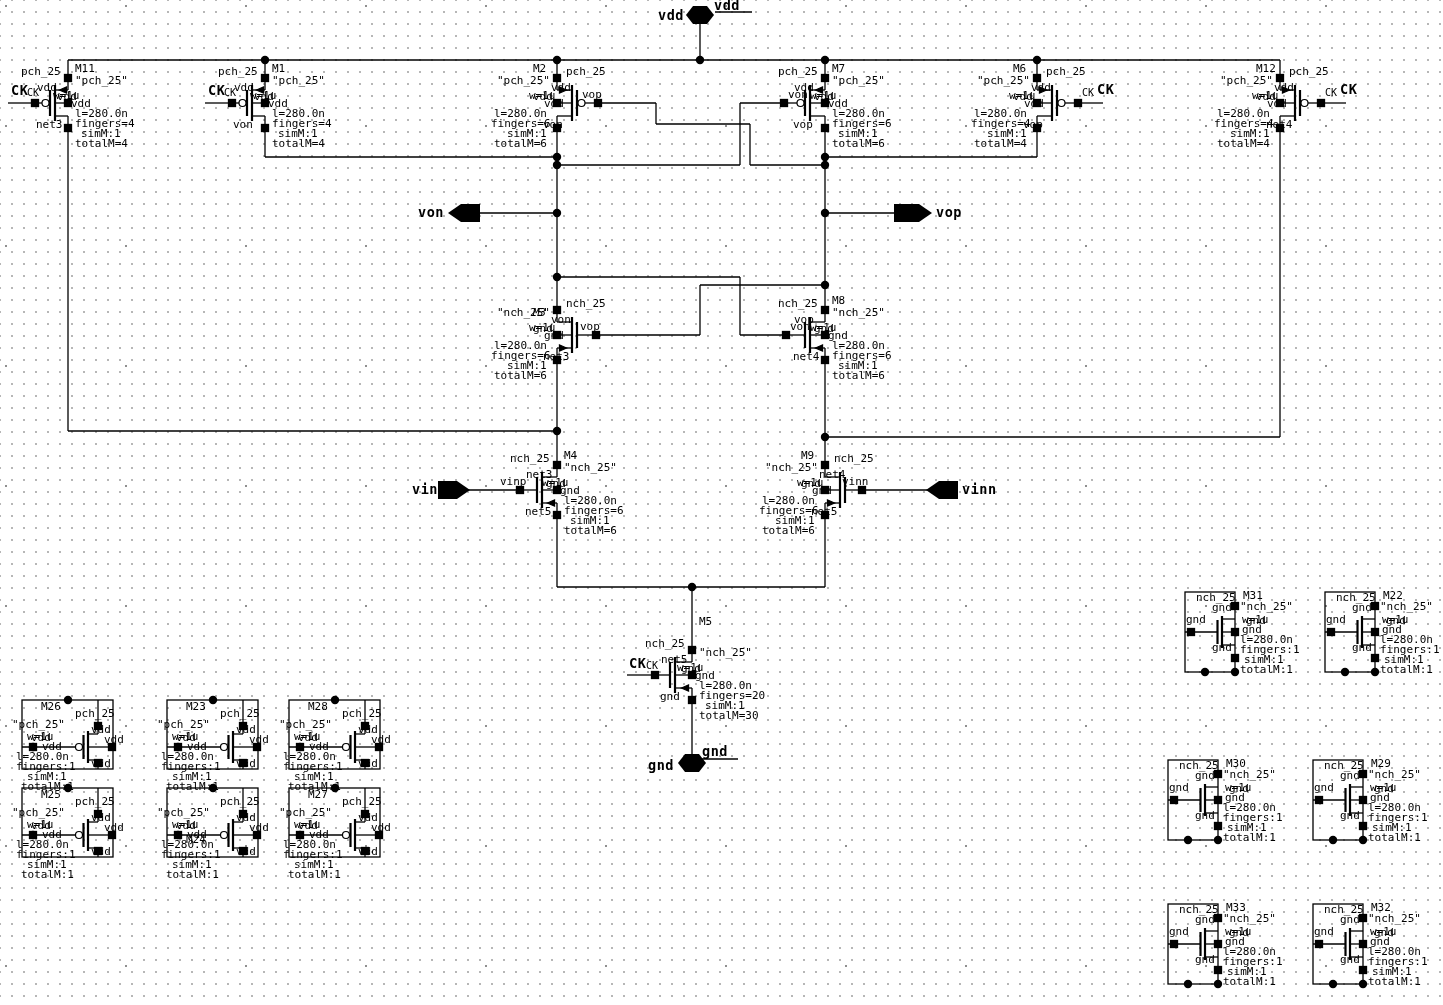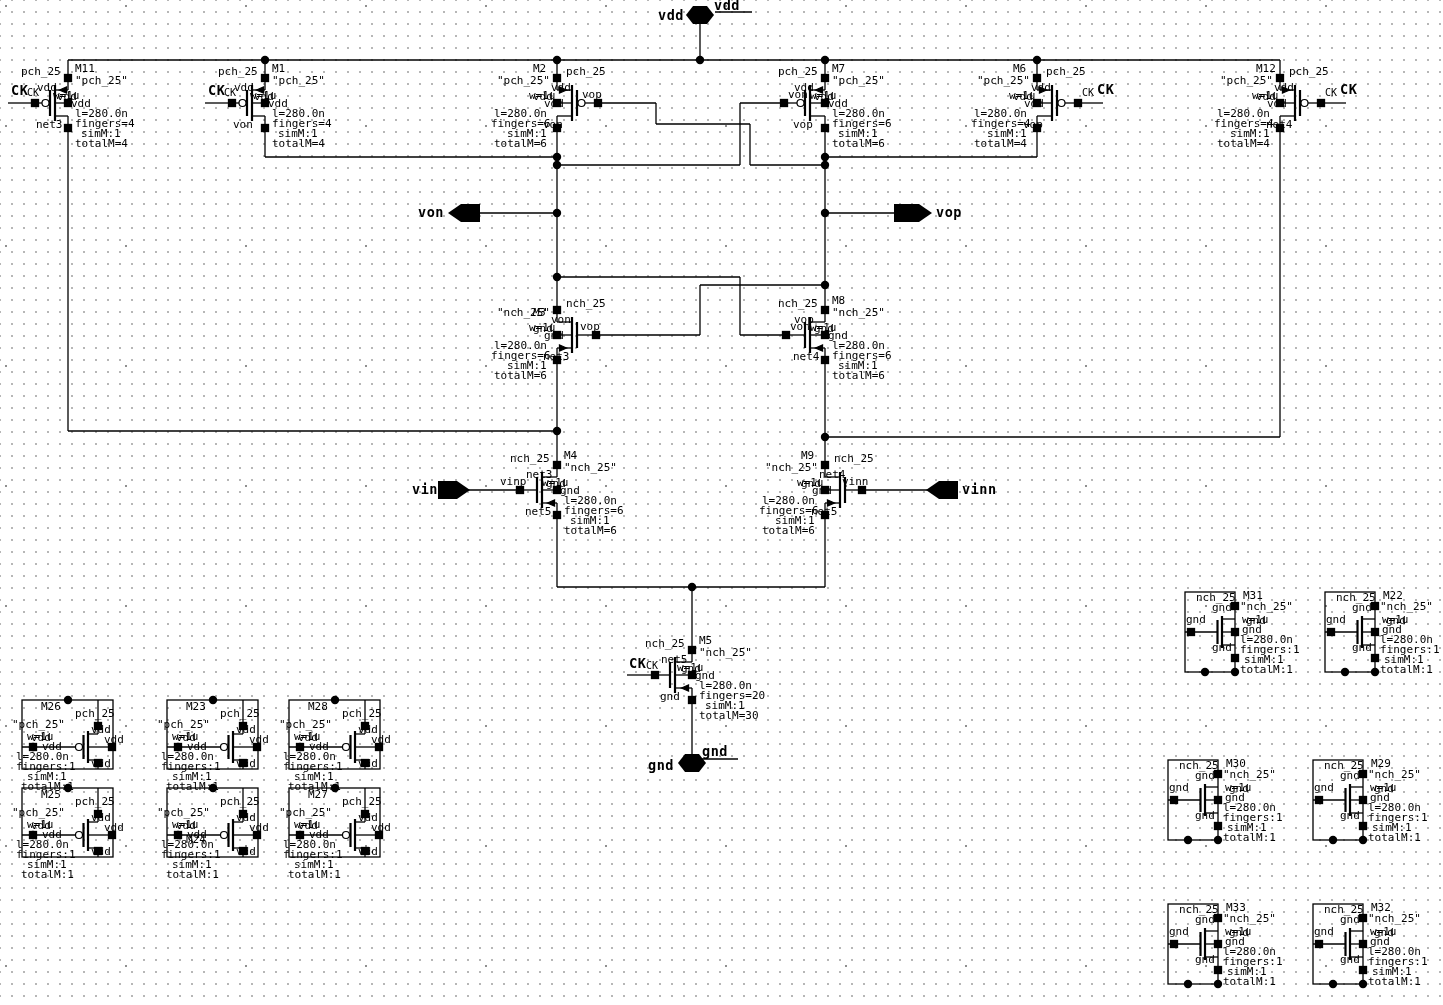--- a/index.html
+++ b/index.html
@@ -614,21 +614,21 @@
       <div class="lb" style="left: 797px; top: 482px;">w=1u</div>
       <div class="lb" style="left: 801px; top: 483px;">gnd</div>
       <div class="lb" style="left: 812px; top: 490px;">gnd</div>
       <div class="lb" style="left: 811px; top: 511px;">net5</div>
       <div class="lb" style="left: 762px; top: 500px;">l=280.0n</div>
       <div class="lb" style="left: 759px; top: 510px;">fingers=6</div>
       <div class="lb" style="left: 775px; top: 520px;">simM:1</div>
       <div class="lb" style="left: 762px; top: 530px;">totalM=6</div>
       <div class="lb" style="left: 842px; top: 481px;">vinn</div>
       <div class="lb" style="left: 645px; top: 643px;">nch_25</div>
-      <div class="lb" style="left: 699px; top: 640px;">M5</div>
+      <div class="lb" style="left: 699px; top: 621px;">M5</div>
       <div class="lb" style="left: 699px; top: 652px;">"nch_25"</div>
       <div class="lb" style="left: 661px; top: 659px;">net5</div>
       <div class="lb" style="left: 677px; top: 667px;">w=1u</div>
       <div class="lb" style="left: 681px; top: 668px;">gnd</div>
       <div class="lb" style="left: 695px; top: 675px;">gnd</div>
       <div class="lb" style="left: 660px; top: 696px;">gnd</div>
       <div class="lb" style="left: 699px; top: 685px;">l=280.0n</div>
       <div class="lb" style="left: 699px; top: 695px;">fingers=20</div>
       <div class="lb" style="left: 705px; top: 705px;">simM:1</div>
       <div class="lb" style="left: 699px; top: 715px;">totalM=30</div>

